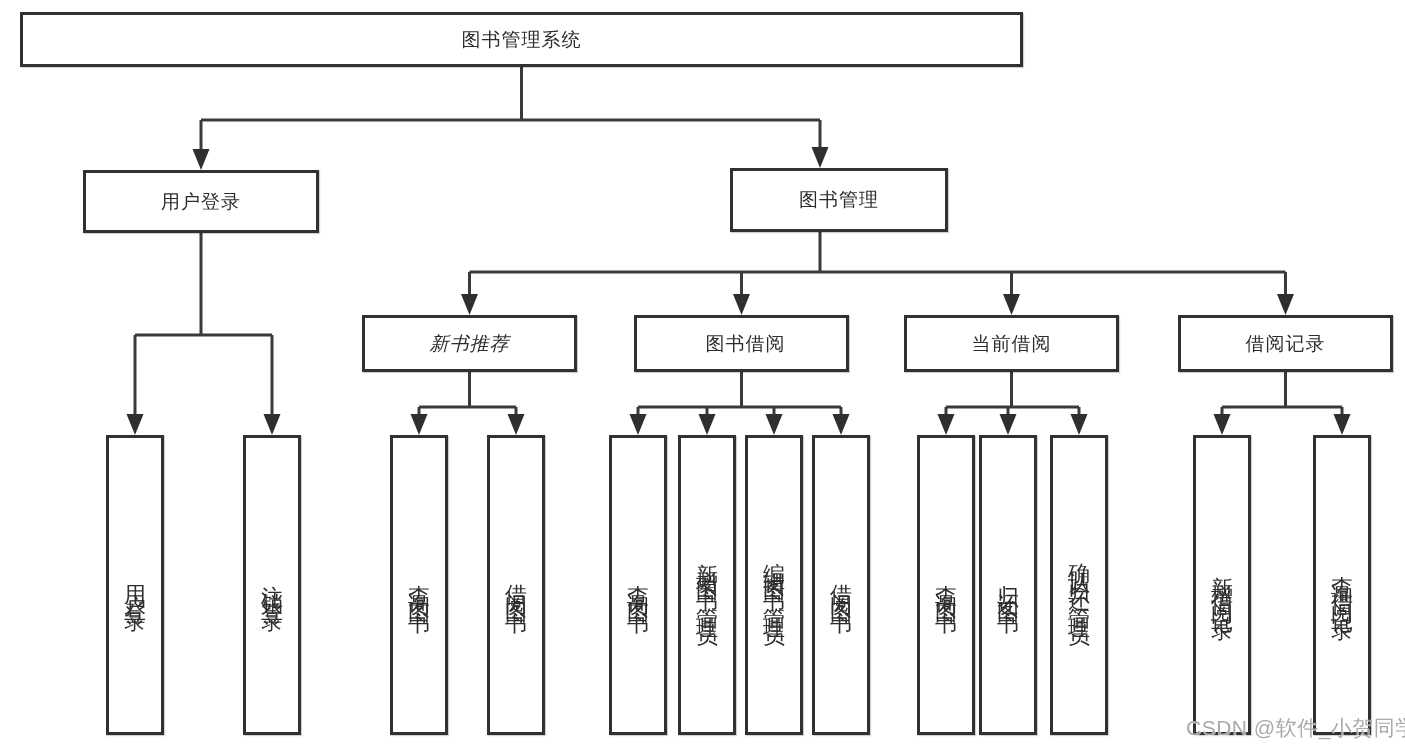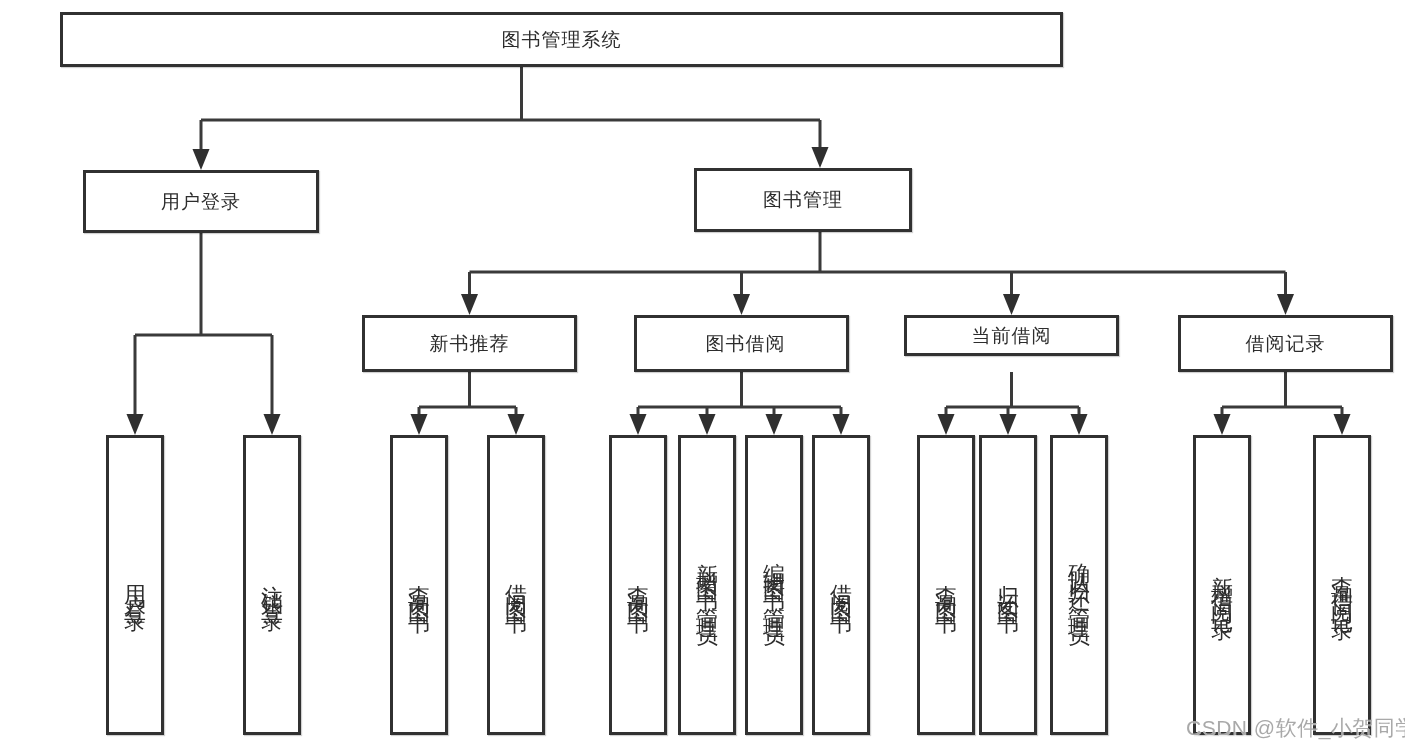--- a/index.html
+++ b/index.html
@@ -92,38 +92,38 @@
     <path d="M1011.5,372 V407 M946,407 H1079 M946,407 V417 M1008,407 V417 M1079,407 V417"></path>
     <polygon points="937.5,414 954.5,414 946,435"></polygon>
     <polygon points="999.5,414 1016.5,414 1008,435"></polygon>
     <polygon points="1070.5,414 1087.5,414 1079,435"></polygon>
 
     <path d="M1285.5,372 V407 M1222,407 H1342 M1222,407 V417 M1342,407 V417"></path>
     <polygon points="1213.5,414 1230.5,414 1222,435"></polygon>
     <polygon points="1333.5,414 1350.5,414 1342,435"></polygon>
   </svg>
 
-  <div class="hbox" style="left:20px;top:12px;width:1003px;height:55px;margin-left:40px;">
+  <div class="hbox" style="left:20px;top:12px;width:1003px;height:55px;">
     <span class="hlabel">图书管理系统</span>
   </div>
 
   <div class="hbox" style="left:83px;top:170px;width:236px;height:63px;">
     <span class="hlabel">用户登录</span>
   </div>
-  <div class="hbox" style="left:694px;top:168px;width:218px;height:64px;">
+  <div class="hbox" style="left:730px;top:168px;width:218px;height:64px;">
     <span class="hlabel">图书管理</span>
   </div>
 
-  <div class="hbox" style="left:362px;top:315px;width:215px;height:57px;">
+  <div class="hbox" style="left:362px;top:315px;width:215px;height:57px;font-style:italic;">
     <span class="hlabel">新书推荐</span>
   </div>
   <div class="hbox" style="left:634px;top:315px;width:215px;height:57px;padding-left:8px;">
     <span class="hlabel">图书借阅</span>
   </div>
-  <div class="hbox" style="left:904px;top:315px;width:215px;height:41px;">
+  <div class="hbox" style="left:904px;top:315px;width:215px;height:57px;">
     <span class="hlabel">当前借阅</span>
   </div>
   <div class="hbox" style="left:1178px;top:315px;width:215px;height:57px;">
     <span class="hlabel">借阅记录</span>
   </div>
 
   <div class="vbox" style="left:106px;top:435px;">
     <span class="vlabel">用户登录</span>
   </div>
   <div class="vbox" style="left:243px;top:435px;">

